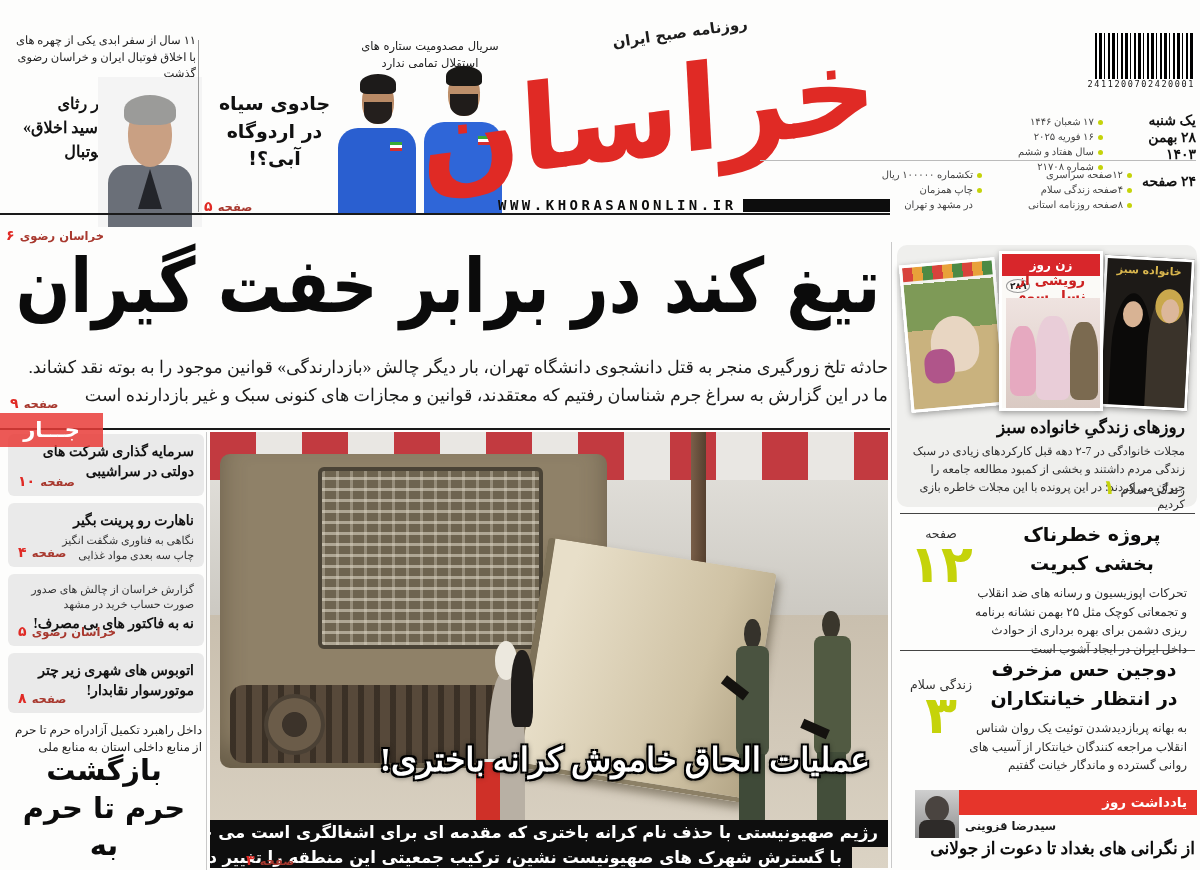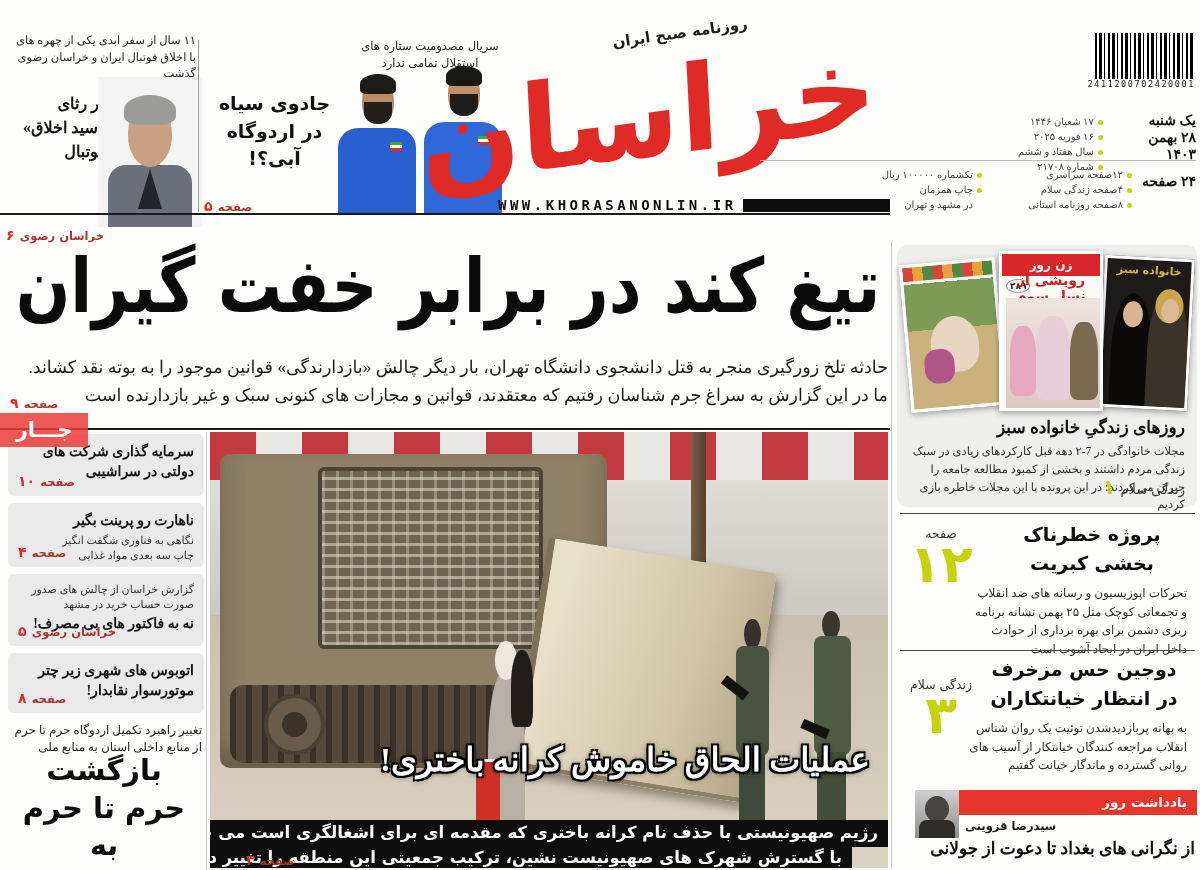--- a/index.html
+++ b/index.html
@@ -130,21 +130,21 @@
 
   <div class="abs ctr bold" style="left:8px;top:238px;width:880px;font-size:64px;line-height:1.3;transform:scaleY(1.18);transform-origin:top;color:#0b0b0b;">تیغ کند در برابر خفت گیران</div>
   <div class="abs rt" style="left:48px;top:382px;width:840px;font-size:17.5px;line-height:1.5;color:#1c1c1c;">ما در این گزارش به سراغ جرم شناسان رفتیم که معتقدند، قوانین و مجازات های کنونی سبک و غیر بازدارنده است</div>
   <div class="abs rt" style="left:8px;top:354px;width:880px;font-size:17.5px;line-height:1.5;color:#1c1c1c;">حادثه تلخ زورگیری منجر به قتل دانشجوی دانشگاه تهران، بار دیگر چالش «بازدارندگی» قوانین موجود را به بوته نقد کشاند.</div>
   <div class="abs" style="left:10px;top:393px;">
     <span class="plbl">صفحه</span>
     <span class="pnum">۹</span>
   </div>
   <div class="abs rule-h" style="left:0;top:428px;width:890px;"></div>
 
-  <div class="abs ctr" style="left:0;top:413px;width:88px;height:34px;background:rgba(233,60,56,.85);color:#fff;
+  <div class="abs ctr" style="left:0;top:413px;width:103px;height:34px;background:rgba(233,60,56,.85);color:#fff;
               font-weight:bold;font-size:21px;line-height:34px;z-index:9;">جـــار</div>
 
   <div class="abs graybox" style="left:8px;top:434px;width:196px;height:62px;">
     <div class="hl rt">سرمایه گذاری شرکت های دولتی در سراشیبی</div>
     <div class="boxfoot">
       <span class="plbl">صفحه</span>
       <span class="pnum">۱۰</span>
     </div>
   </div>
 
@@ -167,21 +167,21 @@
   </div>
 
   <div class="abs graybox" style="left:8px;top:653px;width:196px;height:60px;">
     <div class="hl rt">اتوبوس های شهری زیر چتر موتورسوار نقابدار!</div>
     <div class="boxfoot">
       <span class="plbl">صفحه</span>
       <span class="pnum">۸</span>
     </div>
   </div>
 
-  <div class="abs kicker rt" style="left:8px;top:722px;width:194px;font-size:12px;">تغییر راهبرد تکمیل اردوگاه حرم تا حرم از منابع داخلی استان به منابع ملی</div>
+  <div class="abs kicker rt" style="left:8px;top:722px;width:194px;font-size:12px;">داخل راهبرد تکمیل آزادراه حرم تا حرم از منابع داخلی استان به منابع ملی</div>
   <div class="abs prel ctr bold" style="left:4px;top:752px;width:200px;font-size:29px;line-height:1.3;color:#0c0c0c;">بازگشت
 حرم تا حرم به
 ریل منابع ملی</div>
 
   <div class="abs vrule" style="left:206px;top:432px;height:438px;"></div>
 
   <div class="abs" style="left:210px;top:432px;width:678px;height:436px;overflow:hidden;background:#d8d0c2;">
 
     <div class="fig" style="left:0;top:0;width:100%;height:42%;background:linear-gradient(#e6e4df,#ccc9c2);"></div>
     <div class="fig" style="left:0;top:0;width:100%;height:11%;

